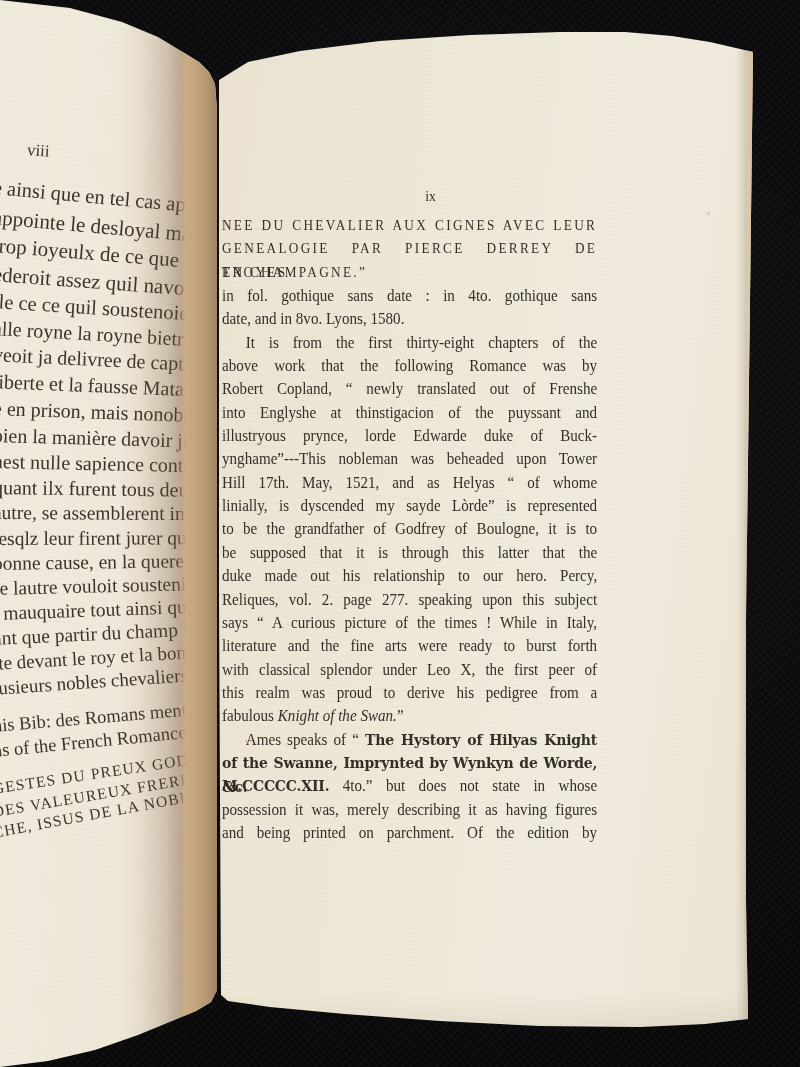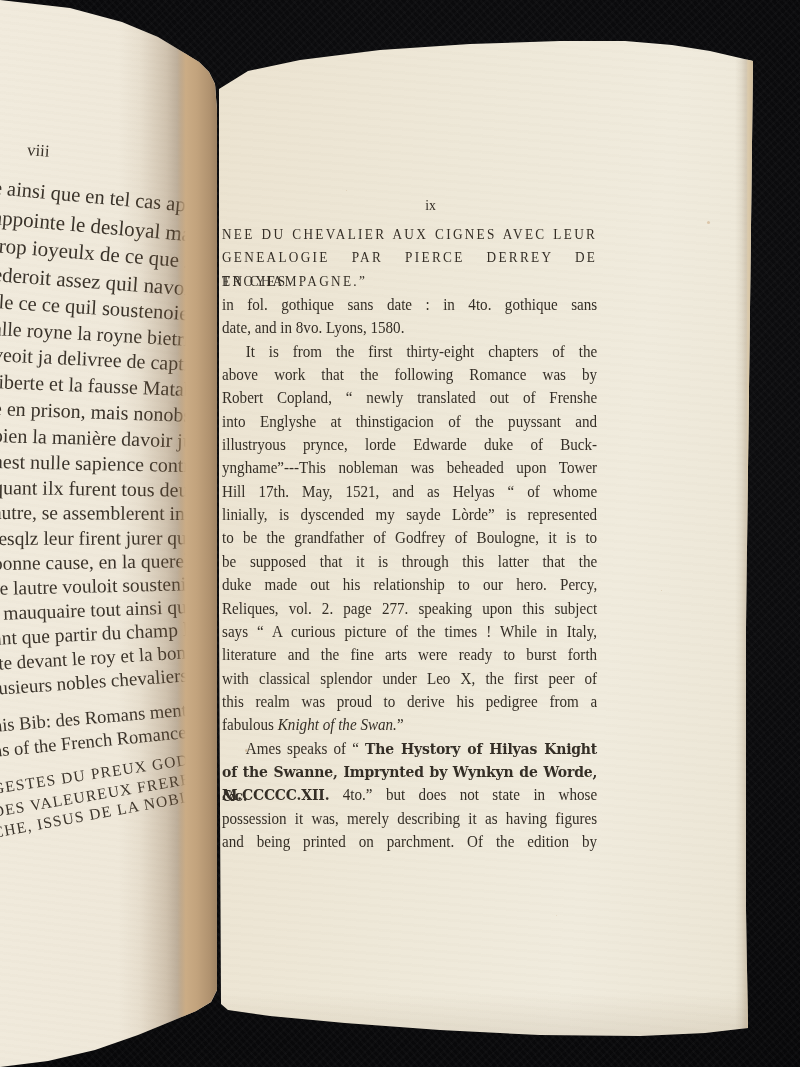--- a/index.html
+++ b/index.html
@@ -35,21 +35,20 @@
   .gutter-curl{
     position:absolute;top:42px;left:177px;width:40px;height:975px;
     background:linear-gradient(90deg, rgba(205,173,132,0) 0%, #cbac85 22%, #c2a37d 50%, #b0926f 82%, #9e8364 100%);
   }
 
   
   .right-page{
     position:absolute;inset:0;
     clip-path:polygon(219px 80px,248px 62px,300px 51px,380px 41px,470px 35px,560px 32px,625px 32px,672px 36px,710px 42px,753px 52px,750px 300px,746px 620px,746px 900px,748px 1019px,705px 1024px,640px 1027px,540px 1026px,440px 1021px,345px 1014px,270px 1007px,228px 1001px,221px 995px,219px 600px);
     background:linear-gradient(97deg,#c9b592 0%,#e2d6bd 6%,#e9e0cb 13%,#ece4d2 28%,#eee8d8 52%,#f0ebdd 74%,#ece6d6 90%,#e8e1cf 100%);
-    margin-top:9px;
   }
   .right-page .texture{position:absolute;inset:0;background:repeating-linear-gradient(5deg, rgba(90,70,40,0.012) 0 3px, rgba(0,0,0,0) 3px 8px);}
   .right-page .bottom-shade{position:absolute;inset:0;background:linear-gradient(180deg, rgba(0,0,0,0) 0 93%, rgba(110,85,55,0.16) 99%);}
   .page-edge{
     position:absolute;top:50px;left:735px;width:18px;height:972px;
     background:linear-gradient(90deg, rgba(0,0,0,0) 0%, rgba(120,100,70,0.10) 35%, rgba(140,115,85,0.28) 62%, #dbcaab 72%, #d0bd9d 100%);
   }
 
   
   .rp-text{

